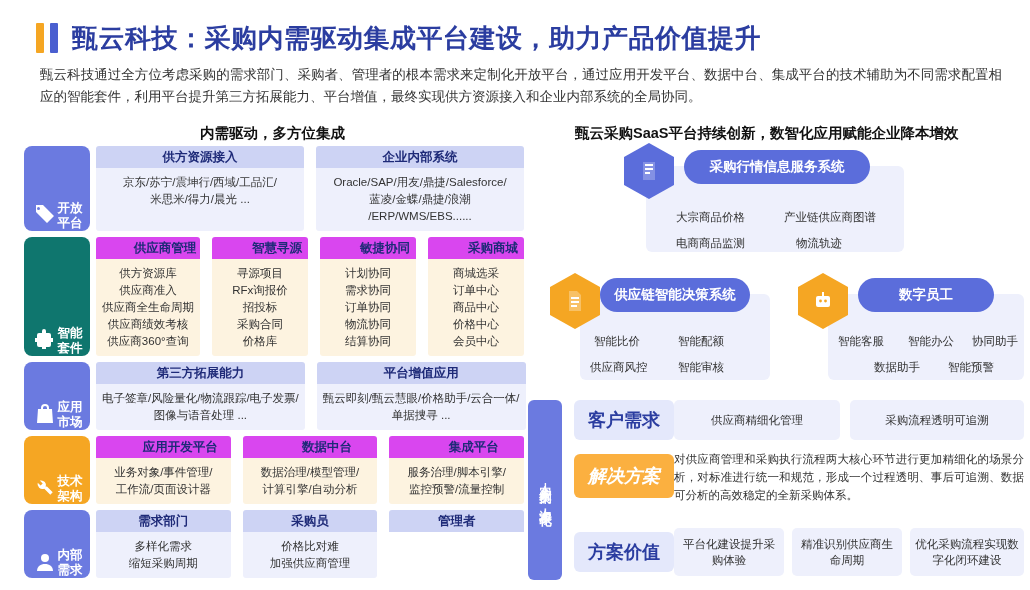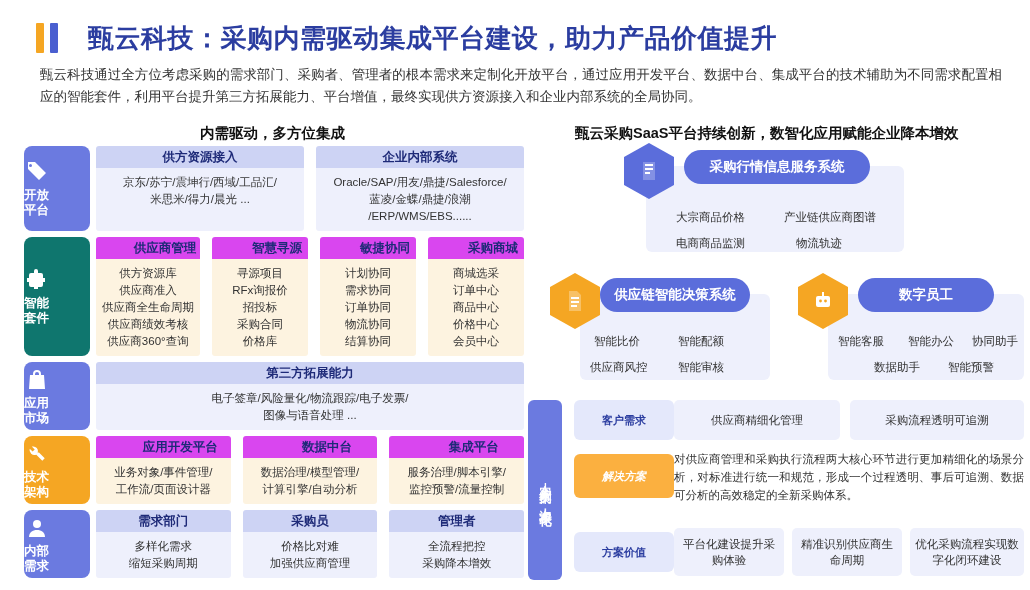--- a/index.html
+++ b/index.html
@@ -8,32 +8,32 @@
     background:#ffffff;
     font-family:"Liberation Sans","DejaVu Sans",sans-serif;
     color:#222;
     position:relative;
     overflow:hidden;
   }
   
   .header{position:absolute;left:36px;top:16px;width:960px;height:44px;display:flex;align-items:center;}
   .header .bar{width:8px;height:30px;background:#f5a623;margin-right:6px;border-radius:1px;}
   .header .bar2{width:8px;height:30px;background:#4a5fd0;margin-right:14px;border-radius:1px;}
-  .header h1{font-size:26px;font-weight:bold;color:#2b3da0;margin:16px;letter-spacing:0.5px;white-space:nowrap;}
+  .header h1{font-size:26px;font-weight:bold;color:#2b3da0;margin:0;letter-spacing:0.5px;white-space:nowrap;}
   .subtitle{position:absolute;left:40px;top:64px;width:962px;font-size:13.5px;line-height:22px;color:#333;text-align:justify;}
 
   
   .sec-title{position:absolute;font-size:14.5px;font-weight:bold;color:#111;}
   #left-title{left:200px;top:124px;}
   #right-title{left:575px;top:124px;}
 
   
   .left-panel{position:absolute;left:24px;top:146px;width:500px;}
   .row{display:flex;margin-bottom:6px;}
-  .side{width:66px;min-height:62px;border-radius:8px;display:flex;flex-direction:column;align-items:flex-start;justify-content:center;color:#fff;flex:none;margin-right:6px;}
+  .side{width:66px;min-height:62px;border-radius:8px;display:flex;flex-direction:row;align-items:flex-end;justify-content:center;color:#fff;flex:none;margin-right:6px;}
   .side .ic{width:26px;height:26px;margin-bottom:3px;display:flex;align-items:center;justify-content:center;}
   .side .ic svg{width:24px;height:24px;}
   .side .lbl{font-size:12.5px;font-weight:bold;line-height:15px;text-align:center;}
   .side.blue{background:#6b7ae0;}
   .side.orange{background:#0f766e;}
   .side.blue2{background:#6b7ae0;}
   .side.orange2{background:#f5a623;}
   .side.blue3{background:#6b7ae0;}
   .cols{flex:1;display:flex;gap:12px;}
   .col{flex:1;display:flex;flex-direction:column;}
@@ -52,21 +52,21 @@
   .hexwrap{position:absolute;width:54px;height:58px;display:flex;align-items:center;justify-content:center;}
   .hex{width:50px;height:56px;clip-path:polygon(50% 0%,100% 25%,100% 75%,50% 100%,0% 75%,0% 25%);display:flex;align-items:center;justify-content:center;}
   .hex svg{width:24px;height:24px;}
   .hex.blue{background:#5b6ddb;}
   .hex.amber{background:#f5a623;}
   .rp-item{position:absolute;font-size:11.5px;color:#333;white-space:nowrap;}
 
   
   .case-side{position:absolute;left:0px;top:258px;width:34px;height:180px;background:#6b7ae0;border-radius:6px;color:#fff;font-size:12.5px;font-weight:bold;display:flex;align-items:center;justify-content:center;text-align:center;line-height:15px;}
   .case-side span{writing-mode:vertical-rl;letter-spacing:2px;}
-  .case-tag{position:absolute;width:100px;height:40px;border-radius:6px;display:flex;align-items:center;justify-content:center;font-size:11px;font-weight:bold;}
+  .case-tag{position:absolute;width:100px;height:40px;border-radius:6px;display:flex;align-items:center;justify-content:center;font-size:18px;font-weight:bold;}
   .case-tag.v{background:#e4e8fb;color:#2b3da0;}
   .case-tag.o{background:#fbb040;color:#ffffff;}
   .case-cell{position:absolute;background:#eef0fc;border-radius:5px;font-size:11.5px;color:#333;display:flex;align-items:center;justify-content:center;text-align:center;line-height:16px;padding:0 4px;box-sizing:border-box;}
   .case-text{position:absolute;font-size:11.5px;line-height:18px;color:#333;text-align:justify;}
 </style>
 </head>
 <body>
 
 <div class="header">
   <div class="bar"></div>
@@ -171,20 +171,27 @@
       <div class="lbl">应用<br>市场</div>
     </div>
     <div class="cols">
       <div class="col">
         <div class="col-head violet">第三方拓展能力</div>
         <div class="col-body violet">
           <div class="line">电子签章/风险量化/物流跟踪/电子发票/</div>
           <div class="line">图像与语音处理 ...</div>
         </div>
       </div>
+      <div class="col">
+        <div class="col-head violet">平台增值应用</div>
+        <div class="col-body violet">
+          <div class="line">甄云即刻/甄云慧眼/价格助手/云合一体/</div>
+          <div class="line">单据捜寻 ...</div>
+        </div>
+      </div>
     </div>
   </div>
 
   <div class="row">
     <div class="side orange2">
       <div class="ic">
         <svg viewBox="0 0 24 24" fill="#fff">
             <path d="M13.7 10.3l6 6-2.4 2.4-6-6a5 5 0 0 1-6.6-6l2.9 2.9 2.1-2.1-2.9-2.9a5 5 0 0 1 6 6.6z"></path>
           </svg>
       </div>
@@ -235,24 +242,20 @@
       </div>
       <div class="col">
         <div class="col-head violet">采购员</div>
         <div class="col-body violet">
           <div class="line">价格比对难</div>
           <div class="line">加强供应商管理</div>
         </div>
       </div>
       <div class="col">
         <div class="col-head violet">管理者</div>
-        <div class="col-body violet">
-          <div class="line">全流程把控</div>
-          <div class="line">采购降本增效</div>
-        </div>
       </div>
     </div>
   </div>
 </div>
 
 <div class="right-panel">
 
   <div class="rp-box" style="left:118px;top:24px;width:258px;height:86px;"></div>
   <div class="hexwrap" style="left:94px;top:0px;">
     <div class="hex blue">

